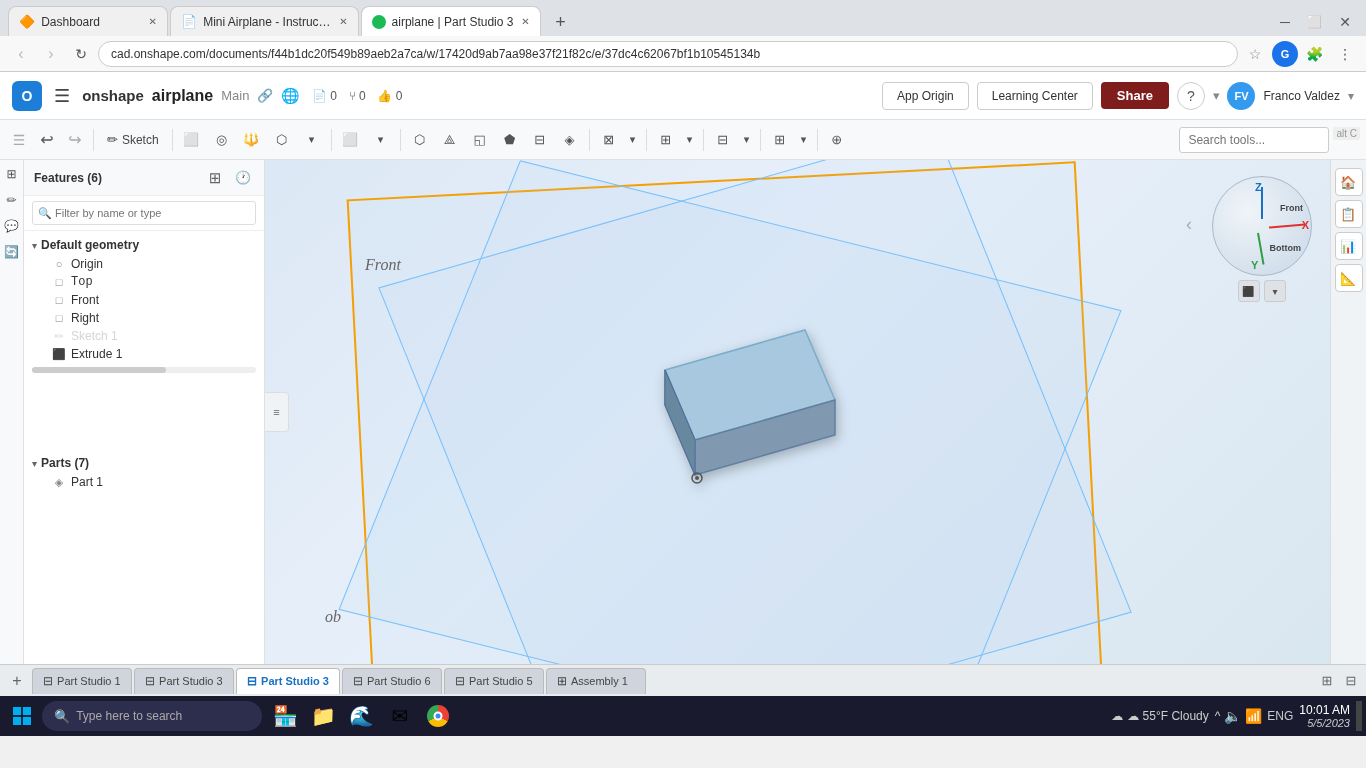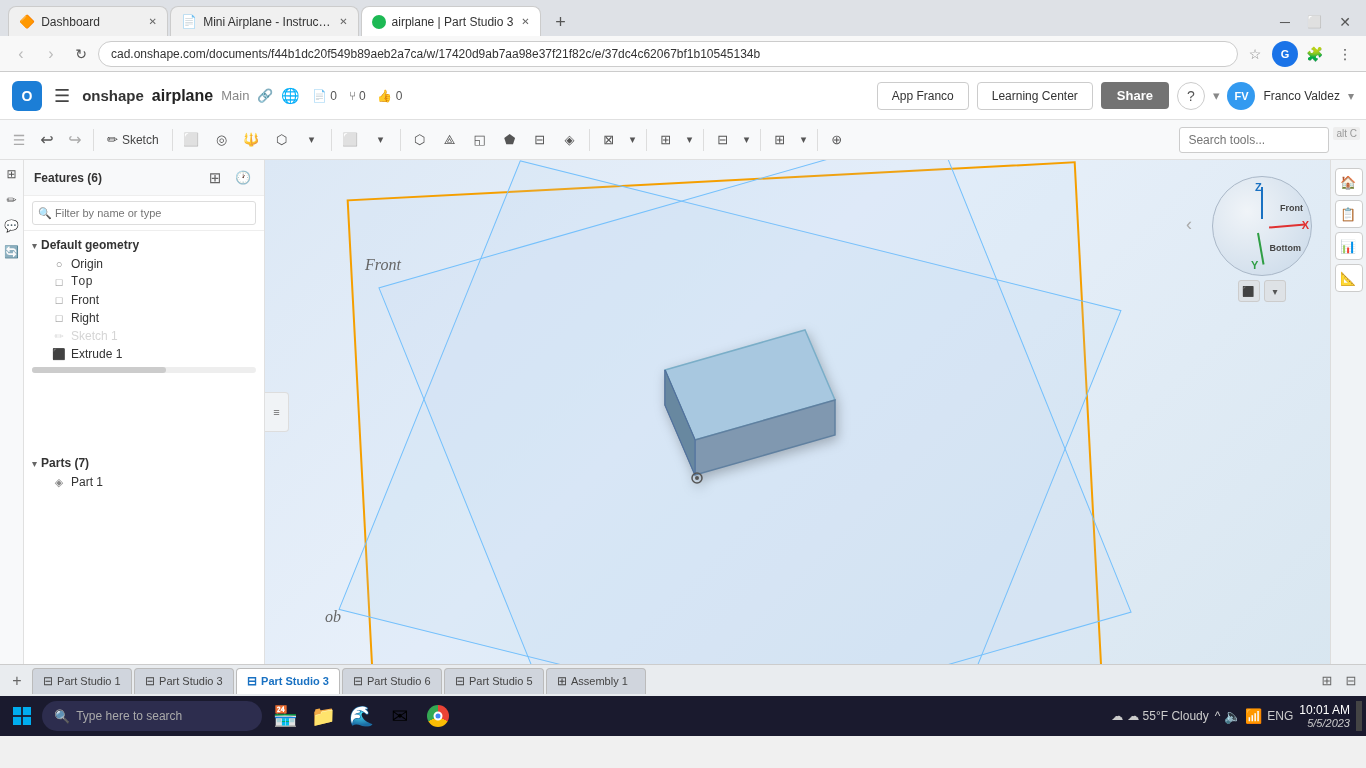--- a/index.html
+++ b/index.html
@@ -64,23 +64,23 @@
   <span style="font-size:16px;font-weight:600;color:#222;">airplane</span>
   <span style="font-size:13px;color:#888;">Main</span>
   <span style="font-size:13px;color:#888;cursor:pointer;">🔗</span>
   <span style="font-size:15px;color:#555;cursor:pointer;">🌐</span>
   <div style="display:flex;align-items:center;gap:12px;margin-left:4px;font-size:12px;color:#555;">
     <span style="display:flex;align-items:center;gap:3px;">📄 <span>0</span></span>
     <span style="display:flex;align-items:center;gap:3px;">⑂ <span>0</span></span>
     <span style="display:flex;align-items:center;gap:3px;">👍 <span>0</span></span>
   </div>
   <div style="margin-left:auto;display:flex;align-items:center;gap:8px;">
-    <button style="padding:6px 14px;border:1px solid #ccc;border-radius:4px;background:#fff;font-size:12px;cursor:pointer;color:#333;">App Franco</button>
+    <button style="padding:6px 14px;border:1px solid #ccc;border-radius:4px;background:#fff;font-size:12px;cursor:pointer;color:#333;">App Origin</button>
     <button style="padding:6px 14px;border:1px solid #ccc;border-radius:4px;background:#fff;font-size:12px;cursor:pointer;color:#333;">Learning Center</button>
-    <button style="padding:6px 16px;background:#737373;color:white;border:none;border-radius:4px;font-size:13px;font-weight:600;cursor:pointer;">Share</button>
+    <button style="padding:6px 16px;background:#7f1d1d;color:white;border:none;border-radius:4px;font-size:13px;font-weight:600;cursor:pointer;">Share</button>
     <div style="width:28px;height:28px;border-radius:50%;border:1px solid #ccc;background:#fff;display:flex;align-items:center;justify-content:center;cursor:pointer;font-size:14px;color:#555;">?</div>
     <span style="font-size:13px;color:#888;">▾</span>
     <div style="width:28px;height:28px;border-radius:50%;background:#339af0;display:flex;align-items:center;justify-content:center;color:white;font-size:11px;font-weight:600;cursor:pointer;">FV</div>
     <span style="font-size:12px;color:#333;cursor:pointer;">Franco Valdez</span>
     <span style="font-size:12px;color:#888;">▾</span>
   </div>
 </div>
 
 <div style="height:40px;background:#f8f9fa;border-bottom:1px solid #e0e0e0;display:flex;align-items:center;padding:0 6px;gap:2px;overflow:hidden;">
   <button style="height:30px;min-width:26px;border:none;background:transparent;border-radius:4px;cursor:pointer;display:flex;align-items:center;justify-content:center;padding:0 4px;font-size:14px;color:#aaa;">☰</button>

